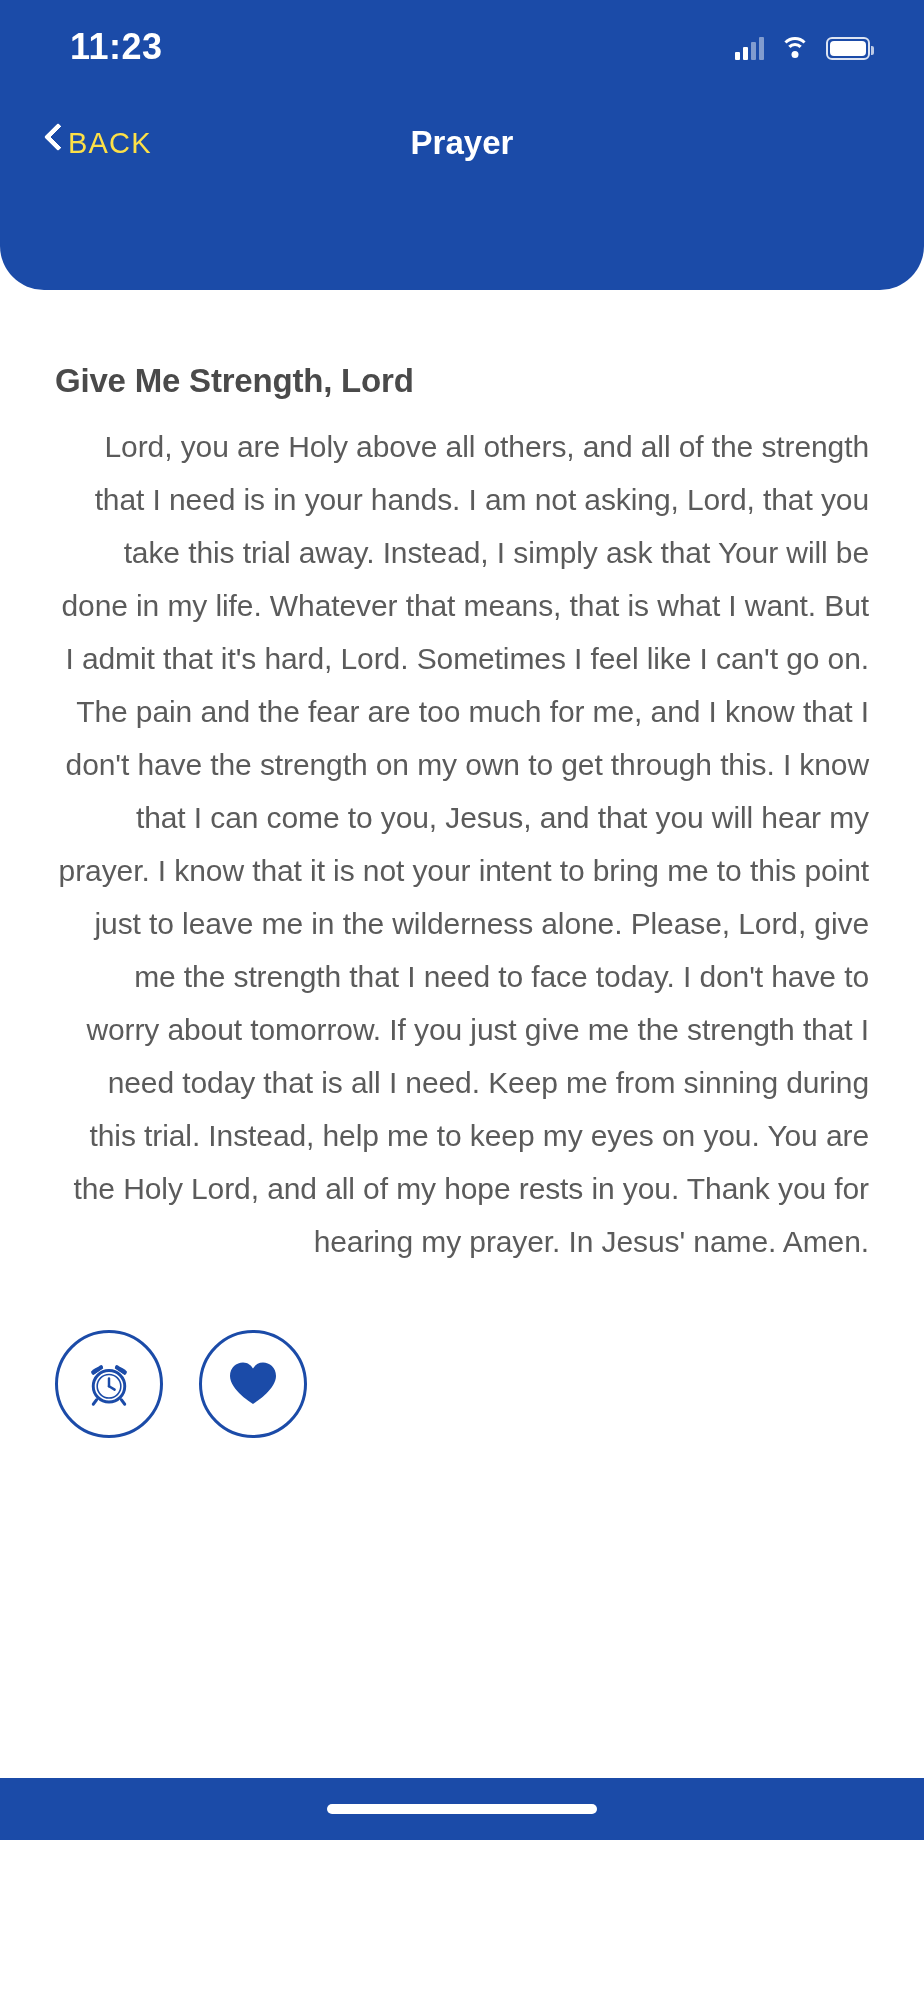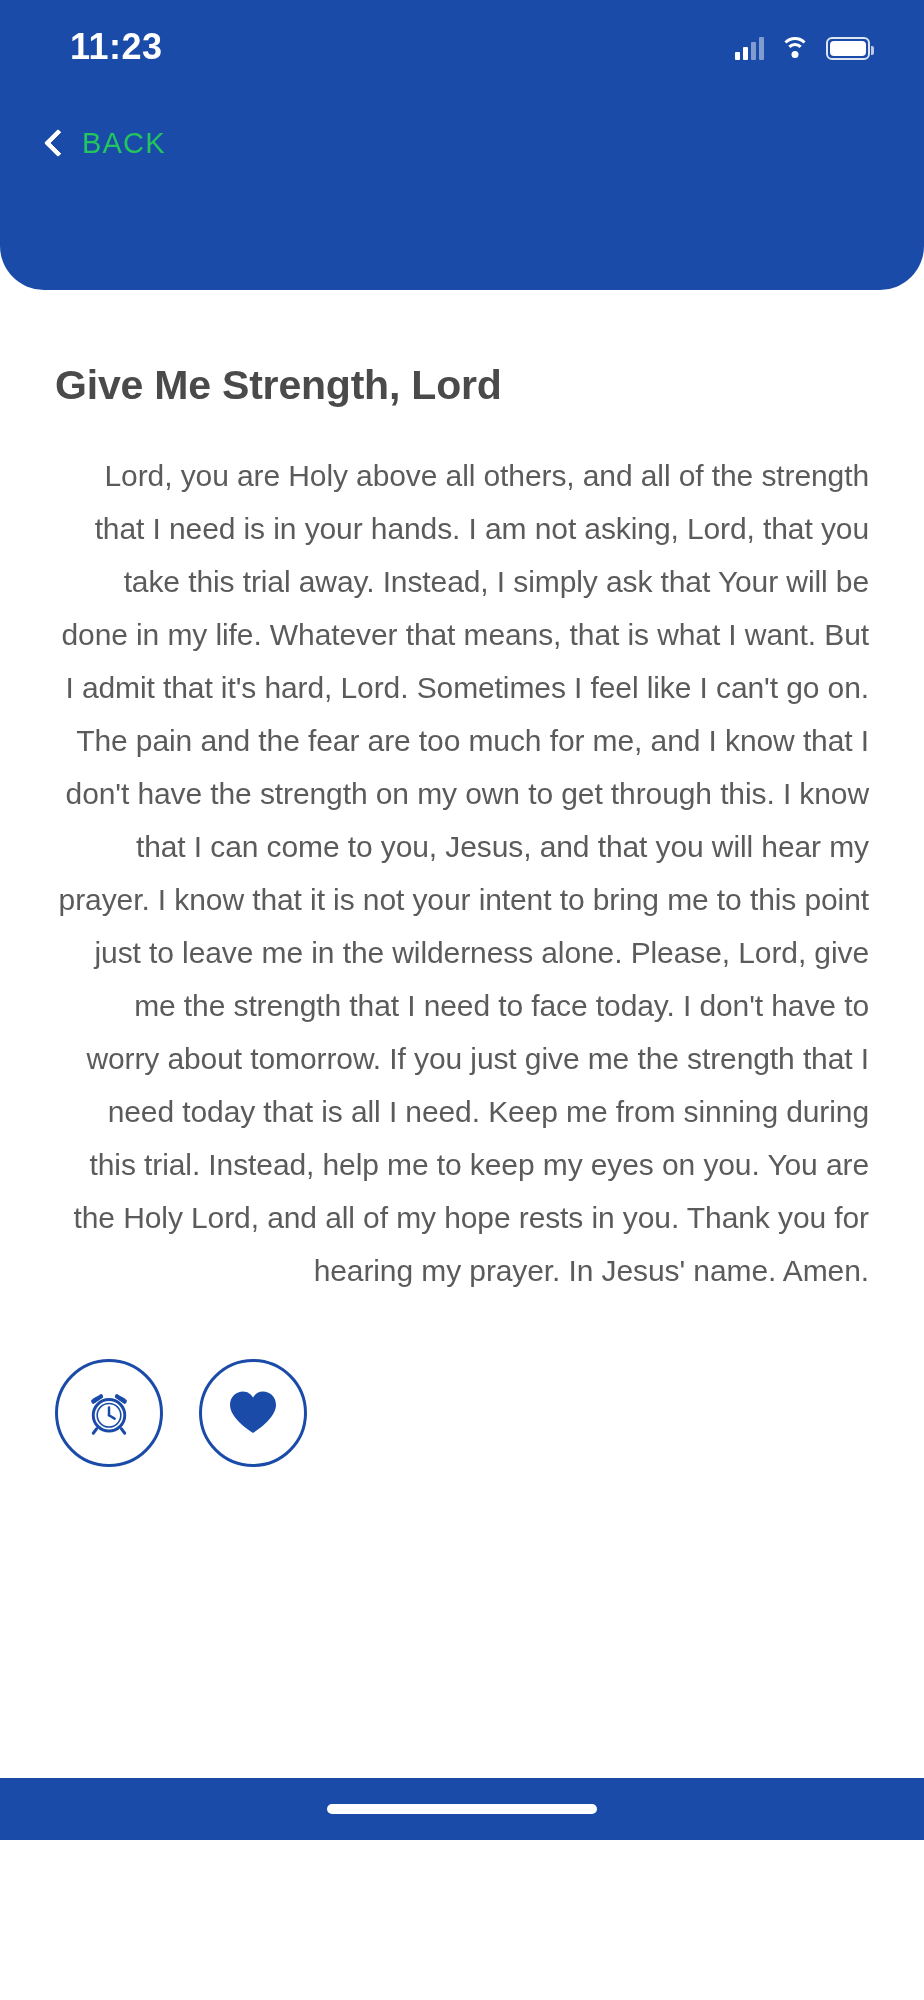--- a/index.html
+++ b/index.html
@@ -110,23 +110,22 @@
 
   .nav-bar {
     height: 110px;
     display: flex;
     align-items: center;
     position: relative;
     padding: 0 36px;
   }
   .back-btn {
     display: flex;
-    align-items: center;
-    gap: 14px;
-    color: #22c55e;
+    align-items: flex-start;
+    color: #fde047;
     cursor: pointer;
     padding: 10px 8px;
   }
   .chev {
     width: 20px; height: 20px;
     border-left: 5px solid #ffffff;
     border-bottom: 5px solid #ffffff;
     transform: rotate(45deg);
     border-radius: 2px;
     margin-left: 4px;
@@ -147,24 +146,24 @@
   }
 
   
   .content {
     flex: 1 1 auto;
     padding: 72px 55px 0 55px;
     overflow: hidden;
   }
   .prayer-title {
     color: #4a4a4a;
-    font-size: 41px;
+    font-size: 33px;
     font-weight: bold;
     letter-spacing: -0.2px;
-    margin-bottom: 40px;
+    margin-bottom: 20px;
   }
   .prayer-body {
     color: #5b5b5b;
     font-size: 30px;
     line-height: 53px;
     letter-spacing: -0.1px;
     text-align: right;
   }
 
   .actions {
@@ -225,20 +224,21 @@
             <i></i>
           </div>
       </div>
     </div>
 
     <div class="nav-bar">
       <div class="back-btn">
         <span class="chev"></span>
         <span class="back-label">BACK</span>
       </div>
+      <div class="nav-title">Prayer</div>
     </div>
   </div>
 
   <div class="content">
     <h1 class="prayer-title">Give Me Strength, Lord</h1>
     <p class="prayer-body">Lord, you are Holy above all others, and all of the strength that I need is in your hands. I am not asking, Lord, that you take this trial away. Instead, I simply ask that Your will be done in my life. Whatever that means, that is what I want. But I admit that it's hard, Lord. Sometimes I feel like I can't go on. The pain and the fear are too much for me, and I know that I don't have the strength on my own to get through this. I know that I can come to you, Jesus, and that you will hear my prayer. I know that it is not your intent to bring me to this point just to leave me in the wilderness alone. Please, Lord, give me the strength that I need to face today. I don't have to worry about tomorrow. If you just give me the strength that I need today that is all I need. Keep me from sinning during this trial. Instead, help me to keep my eyes on you. You are the Holy Lord, and all of my hope rests in you. Thank you for hearing my prayer. In Jesus' name. Amen.</p>
 
     <div class="actions">
       <div class="action-circle">
         <svg width="54" height="54" viewBox="0 0 48 48">

